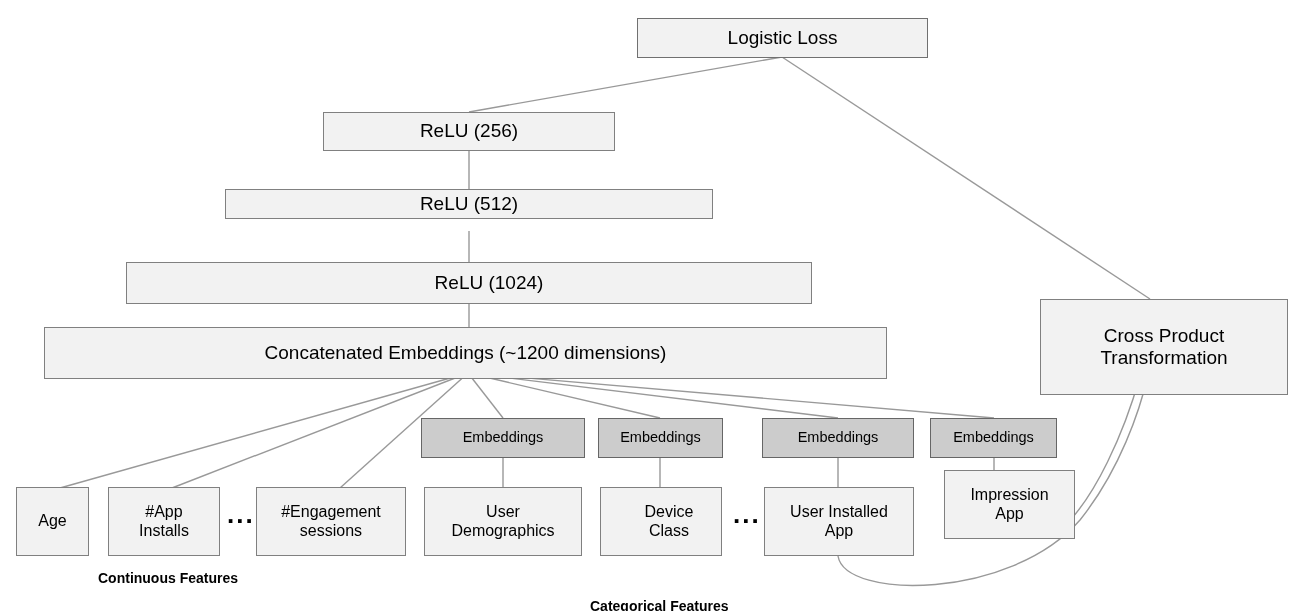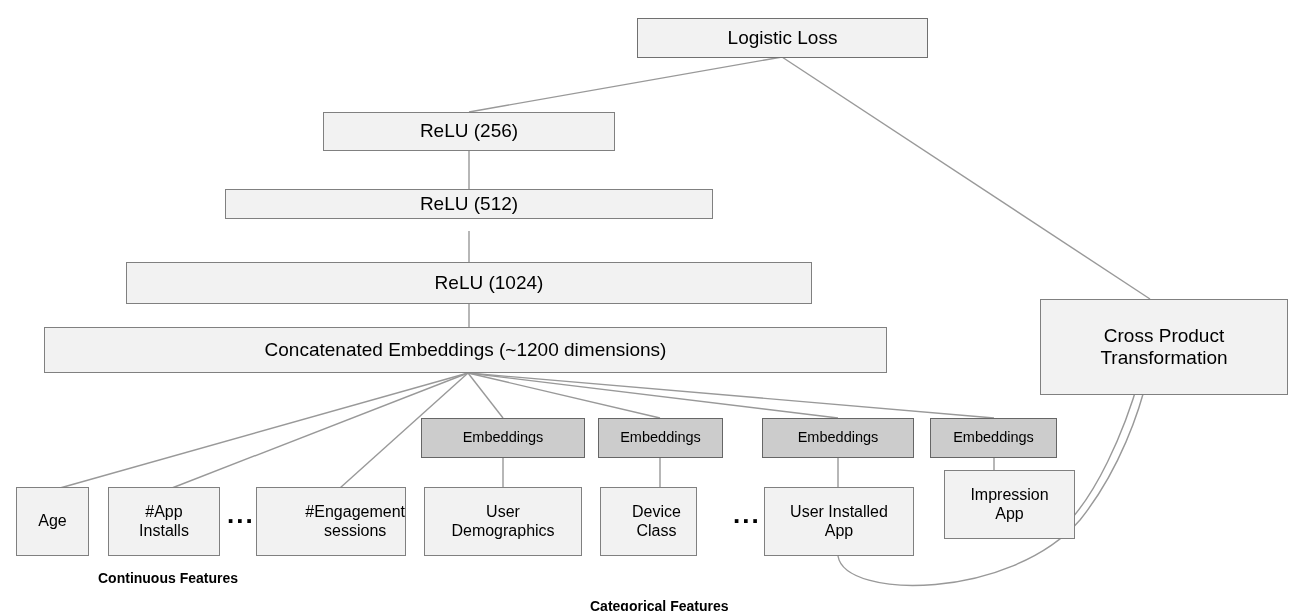--- a/index.html
+++ b/index.html
@@ -115,21 +115,21 @@
   </div>
 
   <div class="node" style="left:225px; top:189px; width:488px; height:30px;">
     <span>ReLU (512)</span>
   </div>
 
   <div class="node" style="left:126px; top:262px; width:686px; height:42px;padding-left:40px;">
     <span>ReLU (1024)</span>
   </div>
 
-  <div class="node" style="left:44px; top:327px; width:843px; height:46px;justify-content:center;">
+  <div class="node" style="left:44px; top:327px; width:843px; height:52px;justify-content:center;">
     <span>Concatenated Embeddings (~1200 dimensions)</span>
   </div>
 
   <div class="node" style="left:1040px; top:299px; width:248px; height:96px;">
     <span>Cross Product
 Transformation</span>
   </div>
 
   <div class="node dark" style="left:421px; top:418px; width:164px; height:40px;">
     <span>Embeddings</span>
@@ -153,31 +153,31 @@
 
   <div class="node small" style="left:108px; top:487px; width:112px; height:69px;">
     <span>#App
 Installs</span>
   </div>
 
   <div class="ellipsis" style="left:227px; top:501px;">
     <span>...</span>
   </div>
 
-  <div class="node small" style="left:256px; top:487px; width:150px; height:69px;justify-content:flex-end;">
+  <div class="node small" style="left:256px; top:487px; width:150px; height:69px;">
     <span>#Engagement
 sessions</span>
   </div>
 
   <div class="node small" style="left:424px; top:487px; width:158px; height:69px;">
     <span>User
 Demographics</span>
   </div>
 
-  <div class="node small" style="left:600px; top:487px; width:97px; height:69px;padding-left:16px;">
+  <div class="node small" style="left:600px; top:487px; width:122px; height:69px;padding-left:16px;">
     <span>Device
 Class</span>
   </div>
 
   <div class="ellipsis" style="left:733px; top:501px;">
     <span>...</span>
   </div>
 
   <div class="node small" style="left:764px; top:487px; width:150px; height:69px;">
     <span>User Installed

